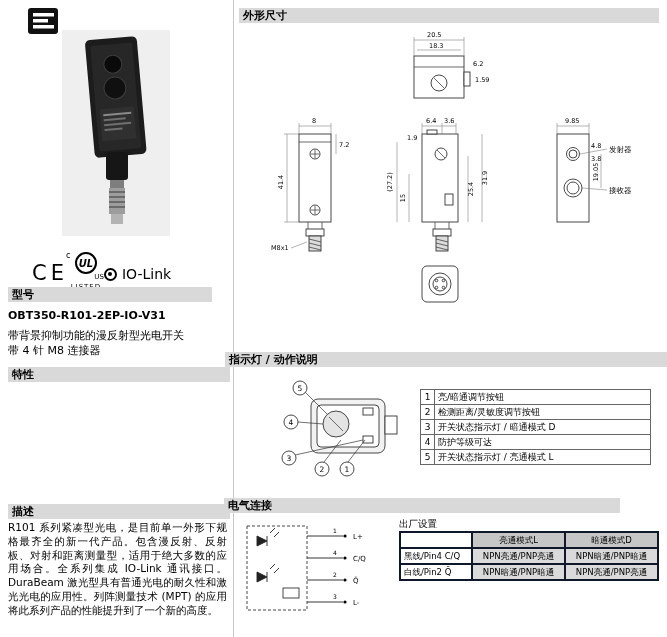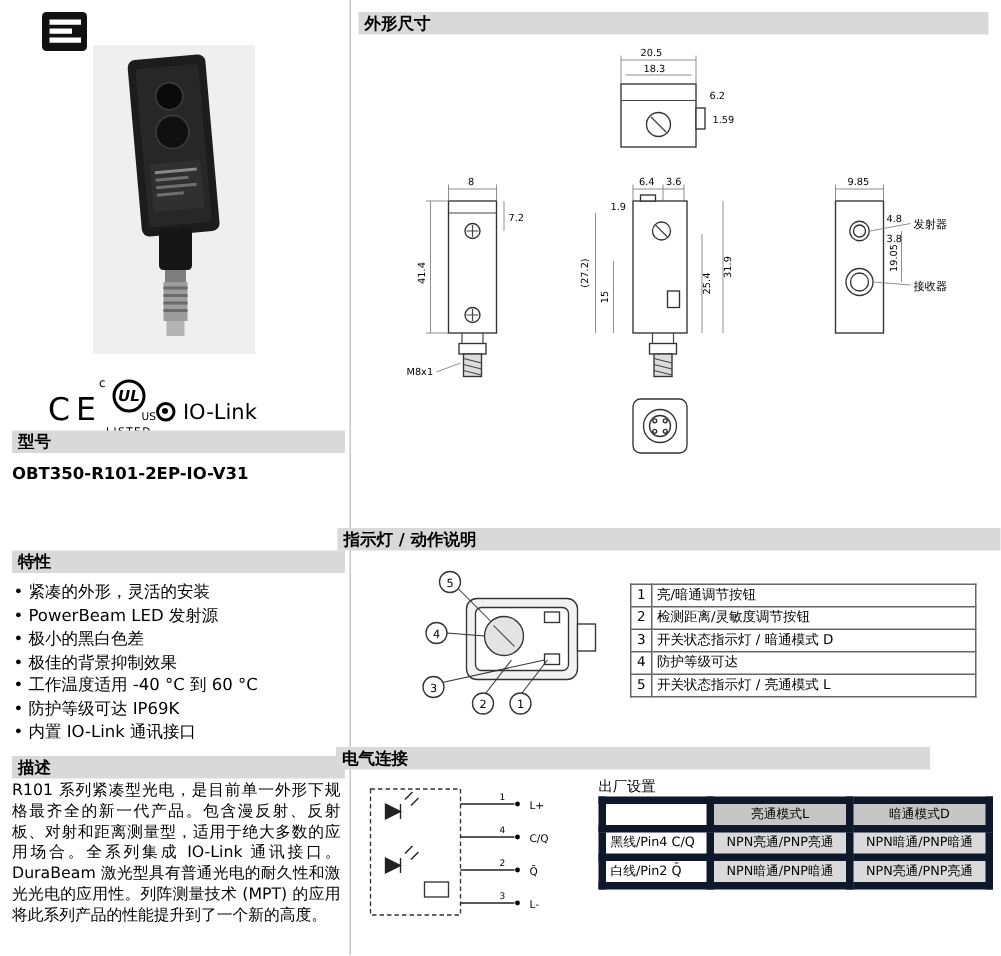--- a/index.html
+++ b/index.html
@@ -1,21 +1,21 @@
 <!DOCTYPE html>
 <html><head>
 <meta charset="utf-8">
 <style>
   *{box-sizing:border-box;margin:0;padding:0}
   body{background:#fff;font-family:"DejaVu Sans","Liberation Sans",sans-serif;color:#000}
   .page{position:relative;width:667px;height:637px;background:#fff;overflow:hidden}
   .vdiv{position:absolute;left:233px;top:0;width:1px;height:100%;background:#c8c8c8}
 
   .secbar{position:absolute;height:15px;background:#d9d9d9;font-weight:bold;font-size:11px;line-height:15px;padding:0 4px}
-  .bar-model{left:8px;top:287px;width:222px}
+  .bar-model{left:8px;top:287px;width:204px}
   .bar-features{left:8px;top:367px;width:222px}
   .bar-desc{left:8px;top:504px;width:222px}
   .bar-dims{left:239px;top:8px;width:420px}
   .bar-ind{left:225px;top:352px;width:492px}
   .bar-elec{left:224px;top:498px;width:396px}
 
   .logo{position:absolute;left:28px;top:6px}
   .photo{position:absolute;left:62px;top:30px;width:108px;height:206px;background:#efefef}
 
   .certs{position:absolute;left:32px;top:252px;display:flex;align-items:center;}
@@ -59,21 +59,21 @@
   .wire-svg{position:absolute;left:243px;top:520px;width:150px;height:100px}
   .wire-svg rect{stroke:#333;stroke-width:0.9;fill:none}
   .wire-svg line{stroke:#222;stroke-width:0.9}
   .wire-svg path{stroke:#222;stroke-width:0.9;fill:#222}
   .wire-svg circle{fill:#000;stroke:none}
   .wire-svg text{stroke:none;fill:#000;font-size:7px}
   .wire-svg text.pin{font-size:6px}
 
   .factory{position:absolute;left:399px;top:518px;font-size:9.5px}
   .elec-table{position:absolute;left:399px;top:531px;border-collapse:collapse;font-size:8.5px}
-  .elec-table td{border:5px solid #0f172a;padding:2px 3px;line-height:10px;background:#fff}
+  .elec-table td{border:2px solid #0f172a;padding:2px 3px;line-height:10px;background:#fff}
   .elec-table td.lbl{width:72px}
   .elec-table td.hdr{width:93px;background:#c6c6c6;text-align:center}
   .elec-table td.val{width:93px;background:#dadada;text-align:center}
 </style>
 </head>
 <body>
 
 <div class="page">
   <div class="vdiv"></div>
 
@@ -124,33 +124,28 @@
     <span class="iolink">
       <span class="io-icon"></span>
       <span>IO-Link</span>
     </span>
   </div>
 
   <div class="secbar bar-model">
     <span>型号</span>
   </div>
   <div class="model">OBT350-R101-2EP-IO-V31</div>
+  <div class="mdesc">
+    <div>带背景抑制功能的漫反射型光电开关</div>
+    <div>带 4 针 M8 连接器</div>
+  </div>
 
   <div class="secbar bar-features">
     <span>特性</span>
   </div>
-  <ul class="features">
-    <li>紧凑的外形，灵活的安装</li>
-    <li>PowerBeam LED 发射源</li>
-    <li>极小的黑白色差</li>
-    <li>极佳的背景抑制效果</li>
-    <li>工作温度适用 -40 °C 到 60 °C</li>
-    <li>防护等级可达 IP69K</li>
-    <li>内置 IO-Link 通讯接口</li>
-  </ul>
 
   <div class="secbar bar-desc">
     <span>描述</span>
   </div>
   <div class="desc-text">R101 系列紧凑型光电，是目前单一外形下规格最齐全的新一代产品。包含漫反射、反射板、对射和距离测量型，适用于绝大多数的应用场合。全系列集成 IO-Link 通讯接口。DuraBeam 激光型具有普通光电的耐久性和激光光电的应用性。列阵测量技术 (MPT) 的应用将此系列产品的性能提升到了一个新的高度。</div>
 
   <div class="secbar bar-dims">
     <span>外形尺寸</span>
   </div>
 

